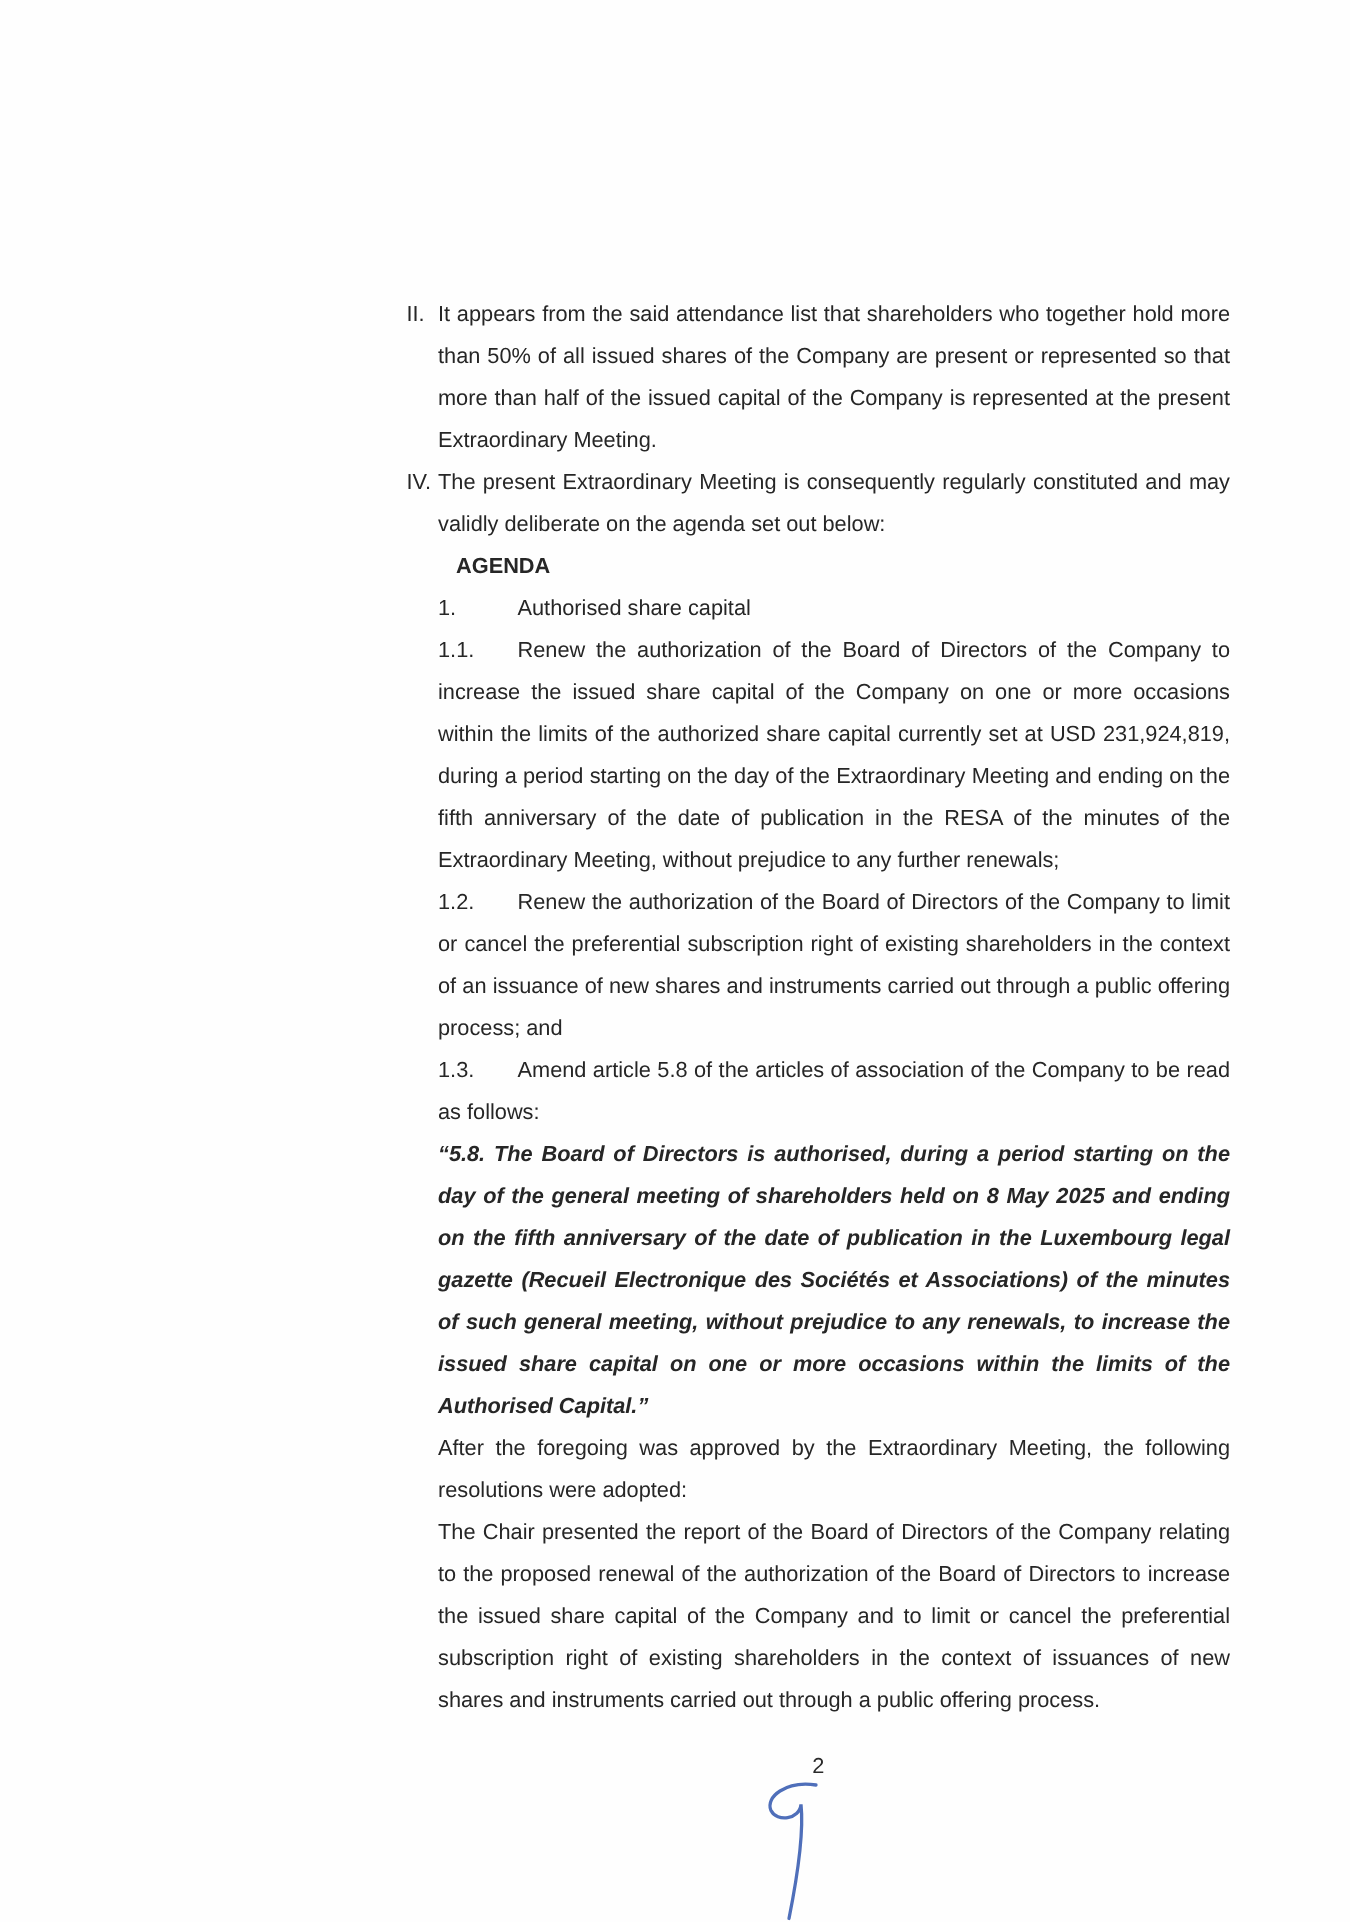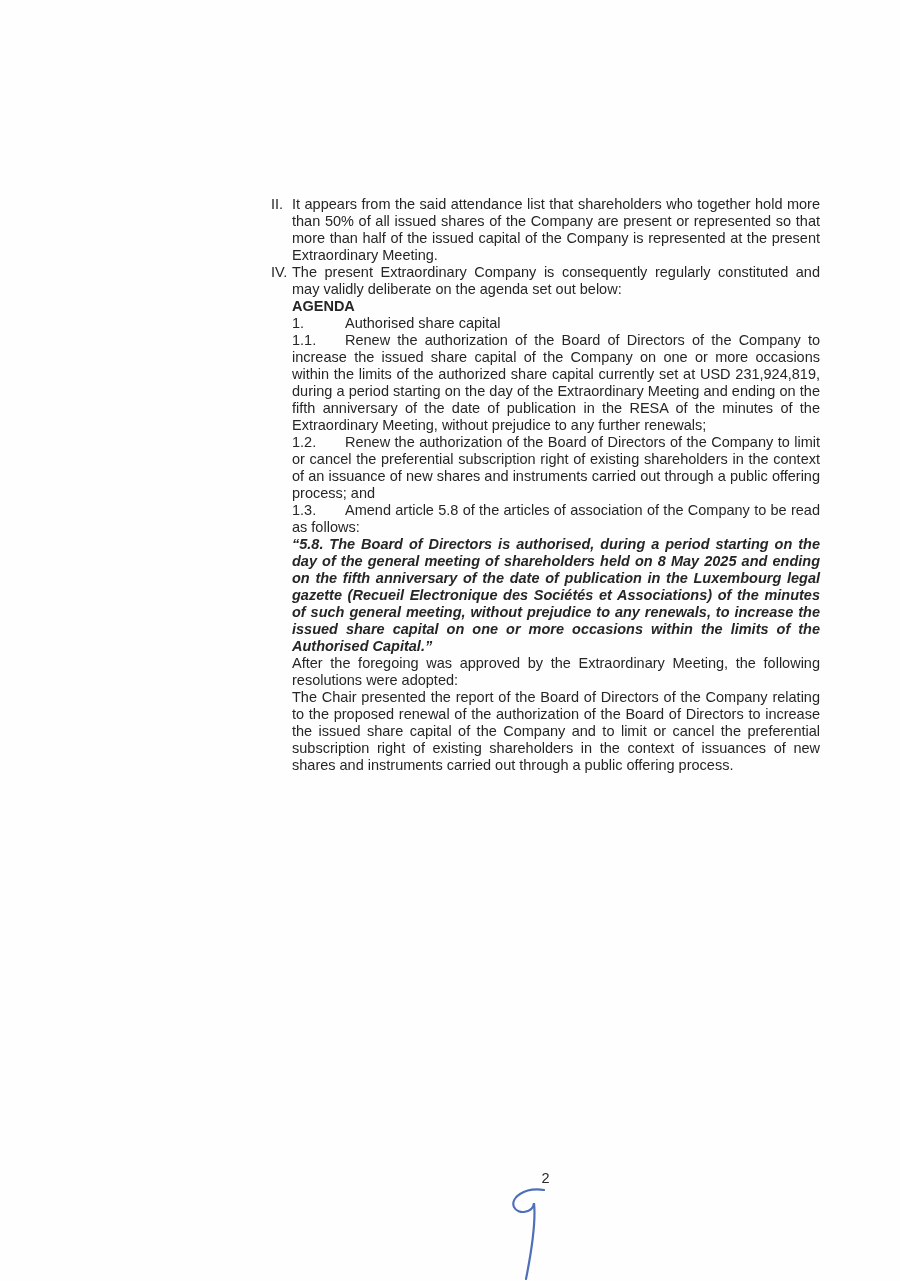--- a/index.html
+++ b/index.html
@@ -15,37 +15,37 @@
     background: #fefefe;
     overflow: hidden;
     color: #262626;
   }
   .content {
     position: absolute;
     left: 271px;
     top: 196px;
     width: 549px;
     font-size: 14.5px;
-    line-height: 17px;
+    line-height: 28px;
     text-align: justify;
   }
   p { margin: 0; }
   
   .li {
     padding-left: 21px;
     text-indent: -21px;
   }
   .li .marker {
     display: inline-block;
     width: 21px;
     text-indent: 0;
   }
   
   .sub { margin-left: 21px; }
-  .heading { font-weight: bold; text-align: left; }
+  .heading { font-weight: bold; text-align: left; margin-left: 12px; }
   .ai .num {
     display: inline-block;
     width: 53px;
     text-indent: 0;
   }
   .quote { font-style: italic; font-weight: bold; }
   .pageno {
     position: absolute;
     left: 271px;
     top: 1170px;
@@ -64,21 +64,21 @@
 </style>
 </head>
 <body>
 
 <div class="sheet">
   <div class="content">
 
     <p class="li"><span class="marker">II.</span><span>It appears from the said attendance list that shareholders who together hold more than 50% of all issued shares of the Company are present or represented so that more than half of the issued capital of the Company is represented at the present Extraordinary Meeting.</span></p>
 
 
-    <p class="li"><span class="marker">IV.</span><span>The present Extraordinary Company is consequently regularly constituted and may validly deliberate on the agenda set out below:</span></p>
+    <p class="li"><span class="marker">IV.</span><span>The present Extraordinary Meeting is consequently regularly constituted and may validly deliberate on the agenda set out below:</span></p>
 
     <div class="sub">
       <p class="heading">AGENDA</p>
 
       <p class="ai"><span class="num">1.</span><span>Authorised share capital</span></p>
 
       <p class="ai"><span class="num">1.1.</span><span>Renew the authorization of the Board of Directors of the Company to increase the issued share capital of the Company on one or more occasions within the limits of the authorized share capital currently set at USD 231,924,819, during a period starting on the day of the Extraordinary Meeting and ending on the fifth anniversary of the date of publication in the RESA of the minutes of the Extraordinary Meeting, without prejudice to any further renewals;</span></p>
 
       <p class="ai"><span class="num">1.2.</span><span>Renew the authorization of the Board of Directors of the Company to limit or cancel the preferential subscription right of existing shareholders in the context of an issuance of new shares and instruments carried out through a public offering process; and</span></p>
 

